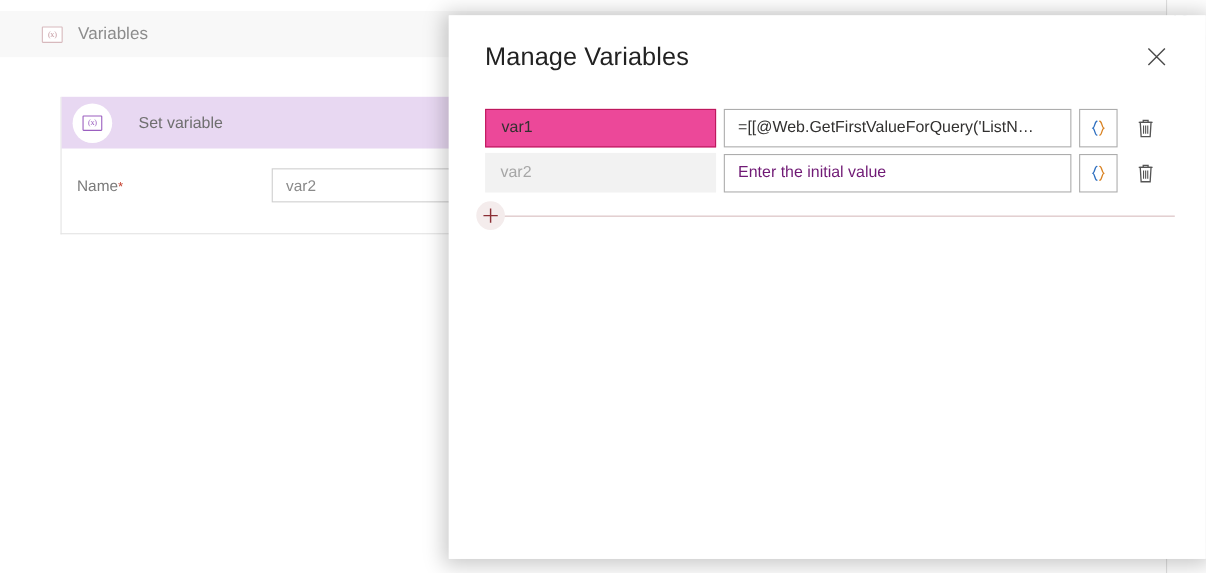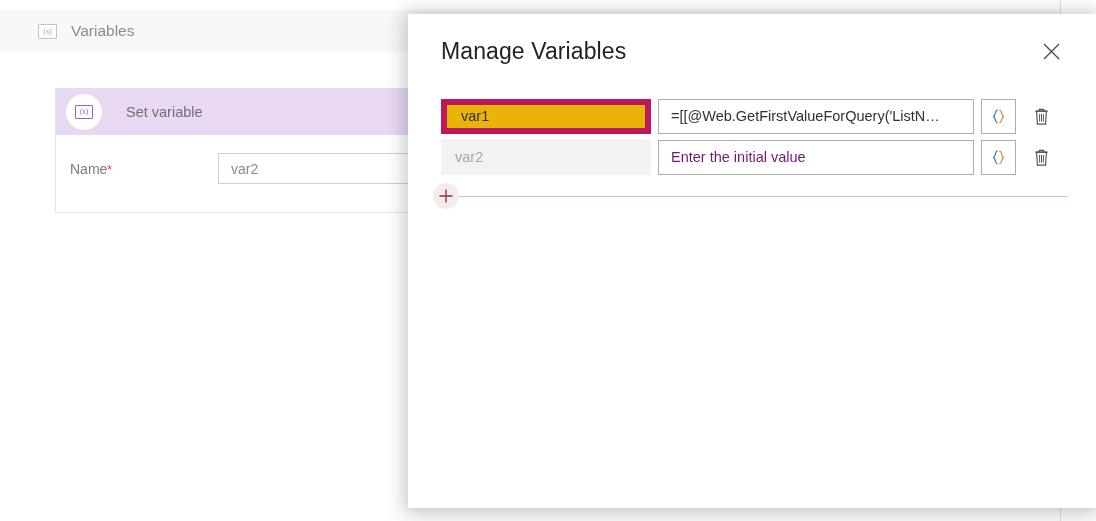--- a/index.html
+++ b/index.html
@@ -94,20 +94,21 @@
   #card-header .card-title {
     margin-left: 24px;
     font-size: 14.5px;
     color: #6f6f6f;
   }
   .card-body { padding: 12px 0 22px 0; }
   .form-row {
     display: flex;
     align-items: center;
     padding: 6px 14px 6px 14px;
+    gap: 29px;
   }
   .form-label {
     width: 148px;
     font-size: 14px;
     color: #7b7b7b;
     flex: 0 0 auto;
   }
   .req-star { color: #c74634; font-size: 12px; }
   .form-input {
     flex: 1 1 auto;
@@ -212,22 +213,22 @@
     margin-bottom: 1px;
   }
   .var-name {
     width: 210px;
     height: 35px;
     box-sizing: border-box;
     display: flex;
     align-items: center;
     padding-left: 14px;
     font-size: 14.5px;
-    border: 6px solid #be185d;
-    background: #eab308;
+    border: 1px solid #be185d;
+    background: #ec4899;
     color: #323130;
     flex: 0 0 auto;
   }
   .var-name.disabled {
     border: none;
     background: #f2f2f2;
     color: #a6a6a6;
     height: 36px;
   }
   .var-value {

